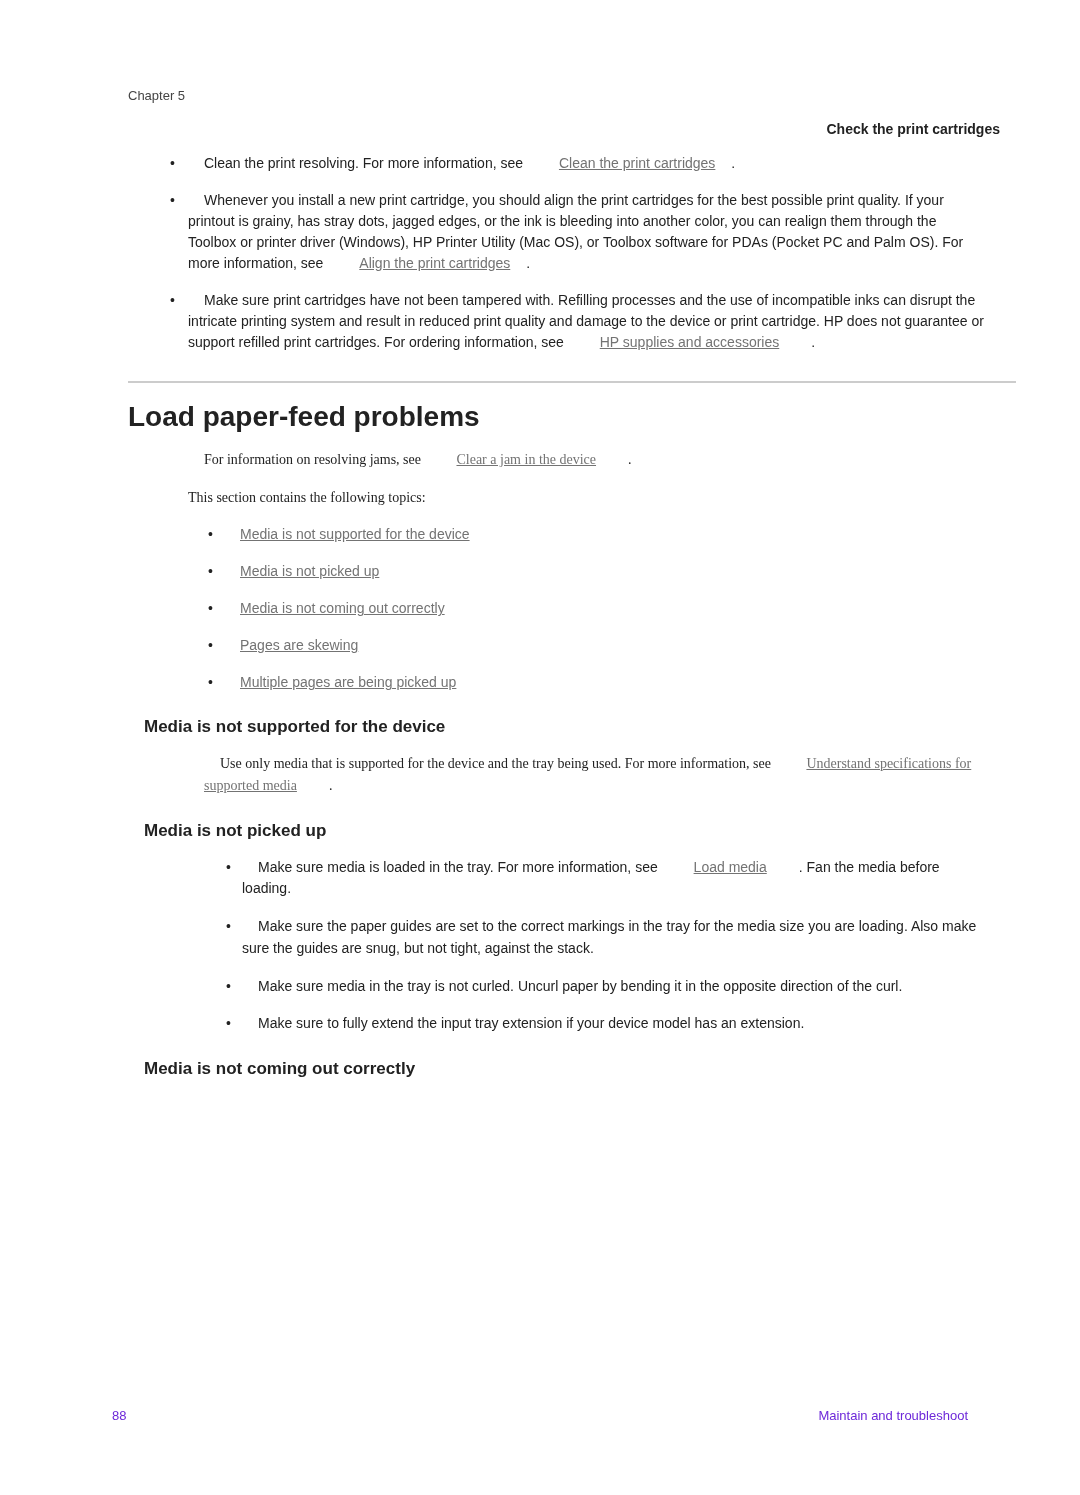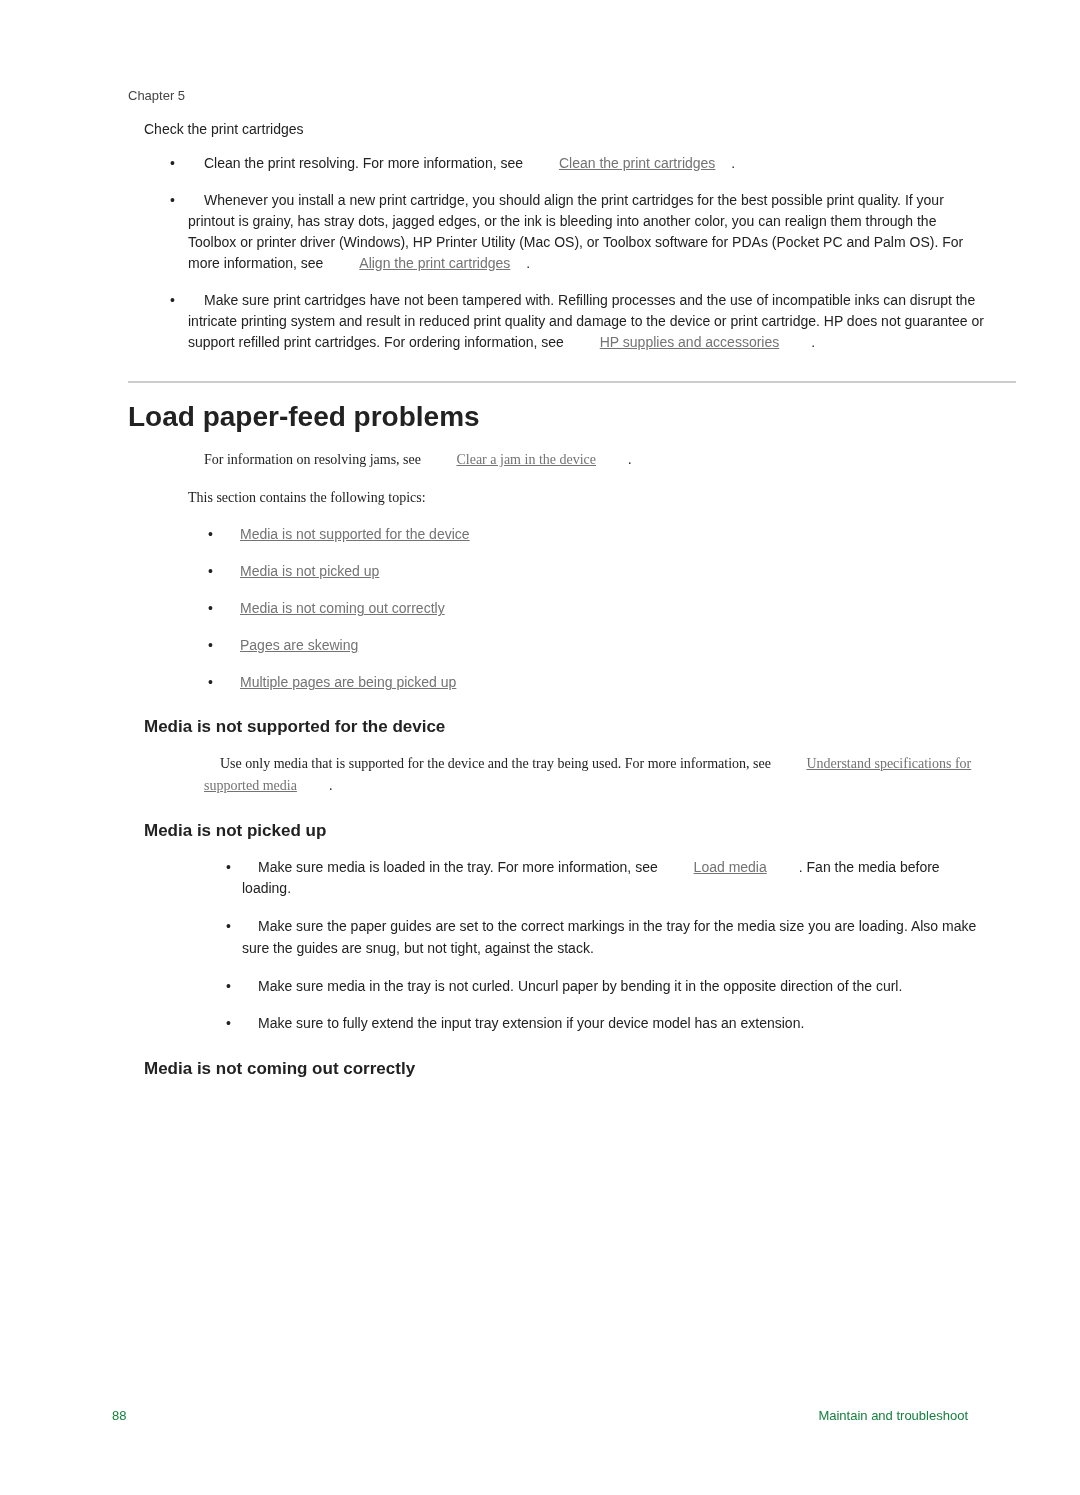--- a/index.html
+++ b/index.html
@@ -22,23 +22,24 @@
       font-size: 13px;
       color: #444;
       margin-bottom: 18px;
     }
 
     .section {
       margin-bottom: 20px;
     }
 
     .subsection-title {
-      font-weight: normal;
+      font-weight: bold;
       font-size: 14px;
       margin-bottom: 8px;
+      text-align: right;
     }
 
     ul.bullet-list {
       list-style: none;
       padding-left: 0;
       margin-bottom: 12px;
     }
 
     ul.bullet-list li {
       padding-left: 28px;
@@ -96,21 +97,21 @@
     }
 
     .footer {
       position: fixed;
       bottom: 40px;
       left: 80px;
       right: 80px;
       display: flex;
       justify-content: space-between;
       font-size: 13px;
-      color: #15803d;
+      color: #6d28d9;
     }
 
     .intro-text {
       padding-left: 60px;
       line-height: 1.55;
       margin-bottom: 8px;
       font-family: Liberation Serif, serif;
     }
 
     .section-content {

